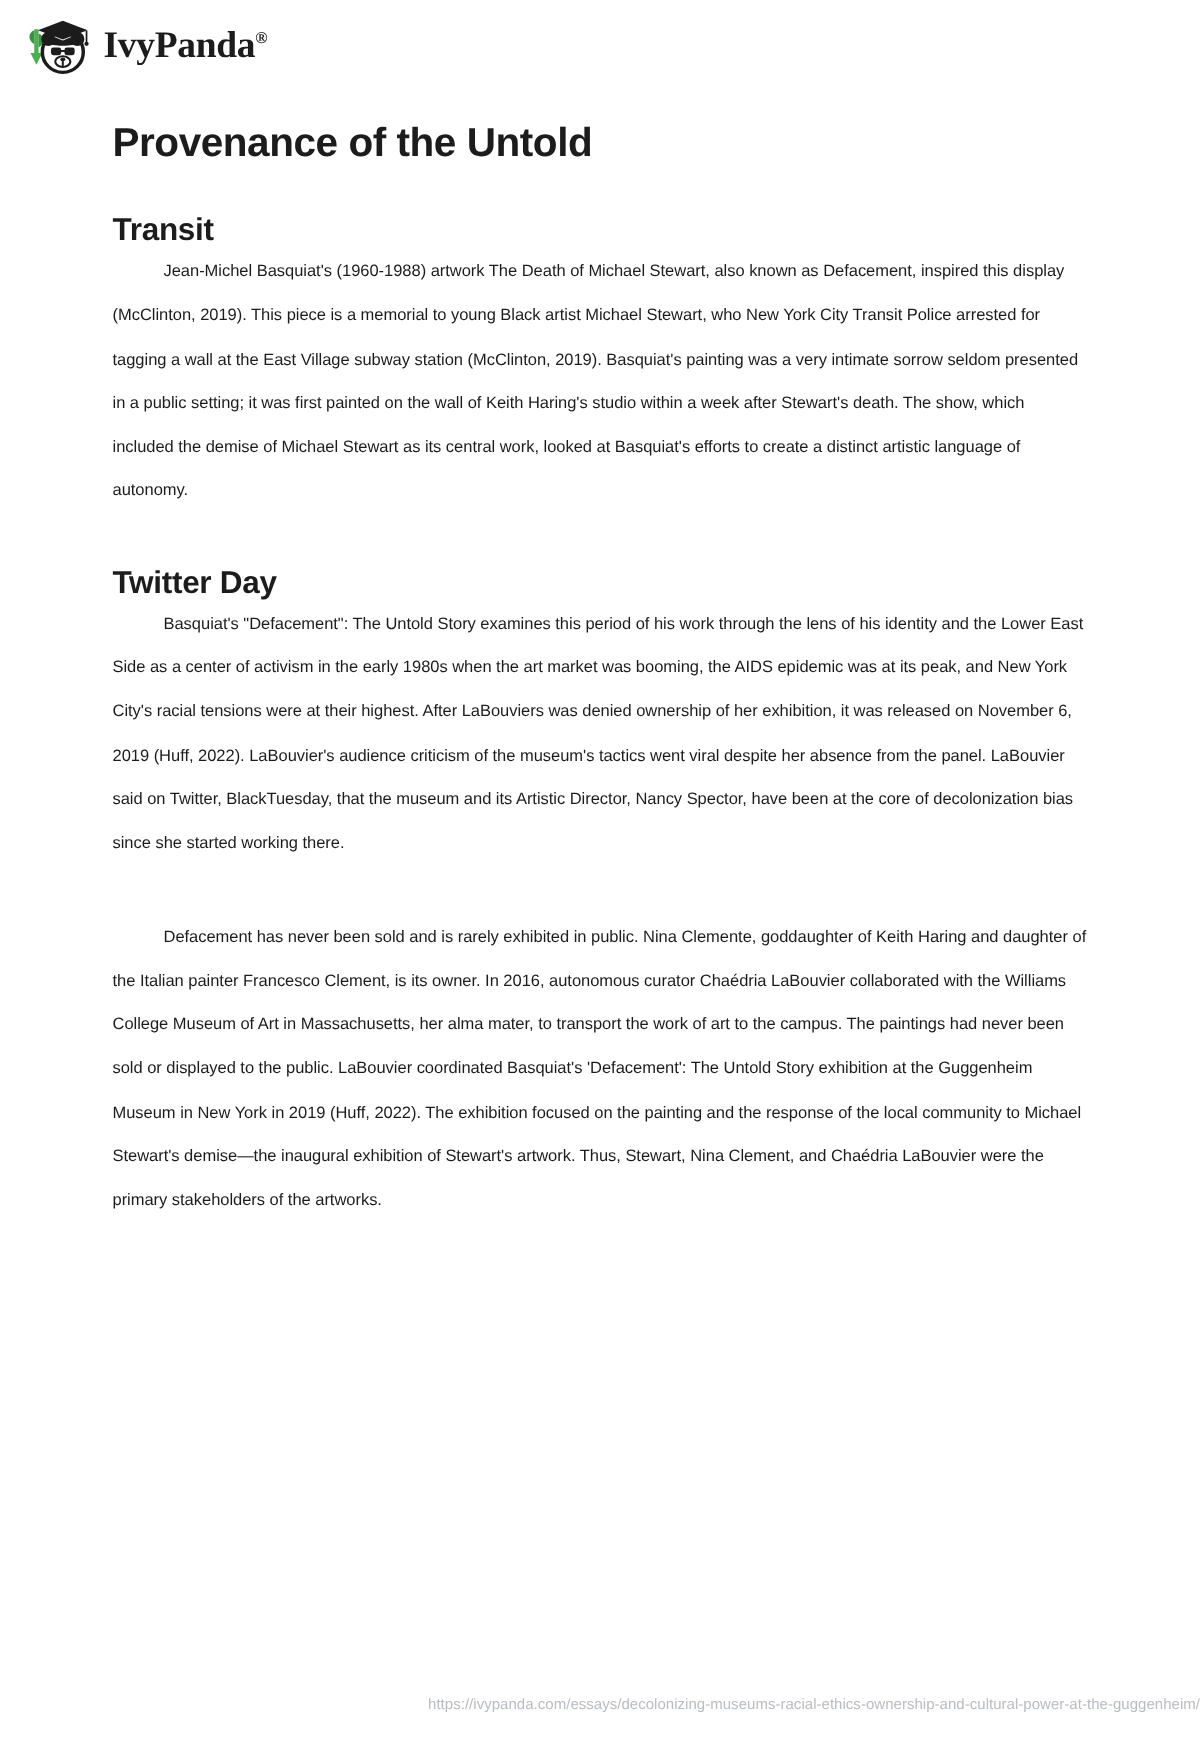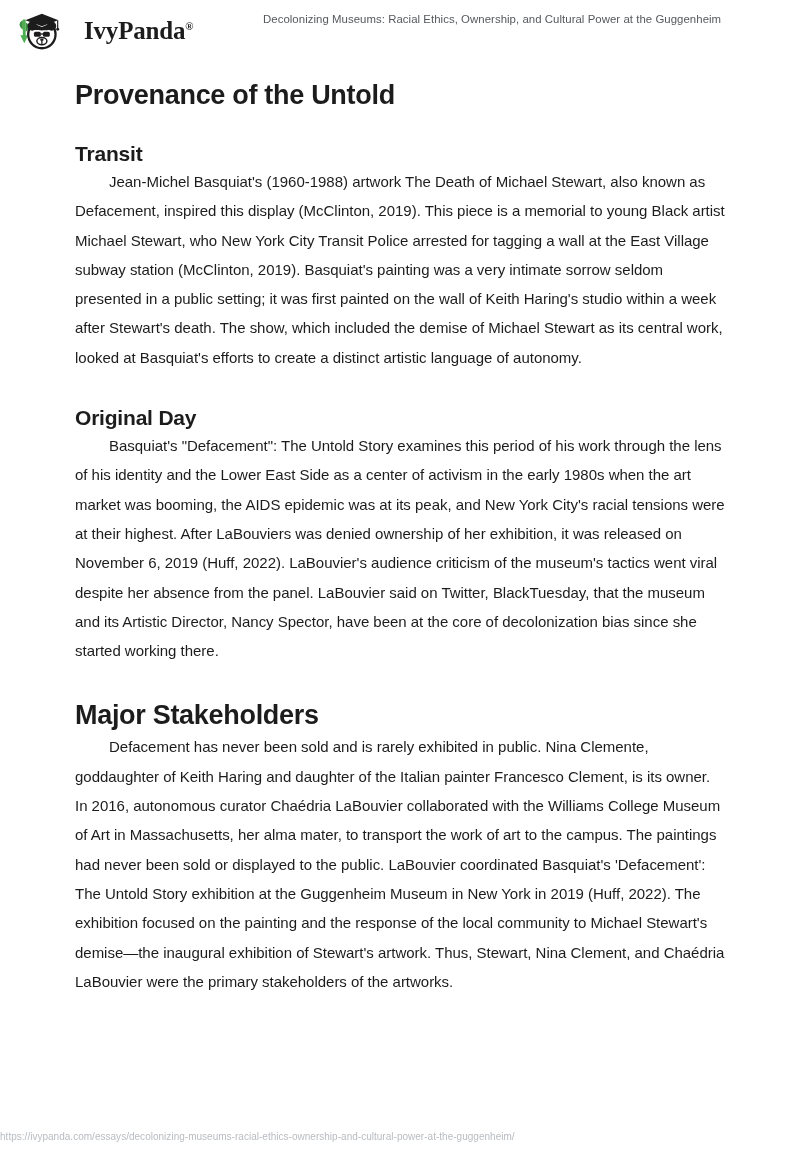--- a/index.html
+++ b/index.html
@@ -23,21 +23,21 @@
     left: 0;
     width: 800px;
     height: 62px;
   }
   .brand {
     position: absolute;
     left: 16px;
     top: 8px;
     display: flex;
     align-items: center;
-    gap: 22px;
+    gap: 7px;
   }
   .brand-mark {
     width: 46px;
     height: 46px;
     display: block;
   }
   .brand-name {
     font-family: "Liberation Serif", serif;
     font-size: 25px;
     font-weight: bold;
@@ -90,39 +90,39 @@
     padding: 0;
     line-height: 27px;
     letter-spacing: -0.2px;
   }
   .sec-original   { margin-top: 28px; }
   .sec-present    { margin-top: 32px; }
   .sec-major      { margin-top: 33px; }
   .sec-major h1.doc-h1 { padding-top: 0; }
 
   p.doc-p {
-    font-size: 15px;
+    font-size: 11px;
     line-height: 29.3px;
     color: #1c1c1c;
     margin: 0;
     padding: 0;
     text-indent: 34px;
     text-align: left;
     letter-spacing: -0.02px;
   }
   .p-after-h2 { margin-top: 18px; }
   .p-after-h1 { margin-top: 20px; }
 
   
   .page-footer {
     position: absolute;
     left: 0;
     top: 1126px;
     width: 800px;
-    text-align: left;
+    text-align: right;
   }
   .footer-url {
     font-size: 10px;
     color: #b9bcc0;
     letter-spacing: 0.02px;
     white-space: nowrap;
   }
 </style>
 </head>
 <body>
@@ -152,39 +152,37 @@
 
         <path d="M36 8 L59 17 L36 25.5 L13 17 Z" fill="#1c1c1c"></path>
         <path d="M23 21 L23 29 C23 32 49 32 49 29 L49 21 L36 26.5 Z" fill="#1c1c1c"></path>
         <path d="M58 17.5 L58 28" stroke="#1c1c1c" stroke-width="1.6"></path>
         <circle cx="58" cy="29.5" r="2" fill="#1c1c1c"></circle>
       </svg>
     </span>
     <span class="brand-name"><span>IvyPanda</span><span class="brand-reg">®</span></span>
   </div>
 
-  <div class="header-title">Decolonizing Museums: Racial Ethics, Ownership, and Cultural Power at the Guggenheim</div>
 </div>
 
 <div class="content">
 
   <h1 class="doc-h1">Provenance of the Untold</h1>
 
   <section class="sec-original">
     <h2 class="doc-h2">Transit</h2>
     <p class="doc-p p-after-h2">Jean-Michel Basquiat's (1960-1988) artwork The Death of Michael Stewart, also known as Defacement, inspired this display (McClinton, 2019). This piece is a memorial to young Black artist Michael Stewart, who New York City Transit Police arrested for tagging a wall at the East Village subway station (McClinton, 2019). Basquiat's painting was a very intimate sorrow seldom presented in a public setting; it was first painted on the wall of Keith Haring's studio within a week after Stewart's death. The show, which included the demise of Michael Stewart as its central work, looked at Basquiat's efforts to create a distinct artistic language of autonomy.</p>
   </section>
 
   <section class="sec-present">
-    <h2 class="doc-h2">Original Day</h2>
+    <h2 class="doc-h2">Twitter Day</h2>
     <p class="doc-p p-after-h2">Basquiat's "Defacement": The Untold Story examines this period of his work through the lens of his identity and the Lower East Side as a center of activism in the early 1980s when the art market was booming, the AIDS epidemic was at its peak, and New York City's racial tensions were at their highest. After LaBouviers was denied ownership of her exhibition, it was released on November 6, 2019 (Huff, 2022). LaBouvier's audience criticism of the museum's tactics went viral despite her absence from the panel. LaBouvier said on Twitter, BlackTuesday, that the museum and its Artistic Director, Nancy Spector, have been at the core of decolonization bias since she started working there.</p>
   </section>
 
   <section class="sec-major">
-    <h1 class="doc-h1">Major Stakeholders</h1>
     <p class="doc-p p-after-h1">Defacement has never been sold and is rarely exhibited in public. Nina Clemente, goddaughter of Keith Haring and daughter of the Italian painter Francesco Clement, is its owner. In 2016, autonomous curator Chaédria LaBouvier collaborated with the Williams College Museum of Art in Massachusetts, her alma mater, to transport the work of art to the campus. The paintings had never been sold or displayed to the public. LaBouvier coordinated Basquiat's 'Defacement': The Untold Story exhibition at the Guggenheim Museum in New York in 2019 (Huff, 2022). The exhibition focused on the painting and the response of the local community to Michael Stewart's demise—the inaugural exhibition of Stewart's artwork. Thus, Stewart, Nina Clement, and Chaédria LaBouvier were the primary stakeholders of the artworks.</p>
   </section>
 
 </div>
 
 <div class="page-footer">
   <span class="footer-url">https://ivypanda.com/essays/decolonizing-museums-racial-ethics-ownership-and-cultural-power-at-the-guggenheim/</span>
 </div>
 
 </body></html>

